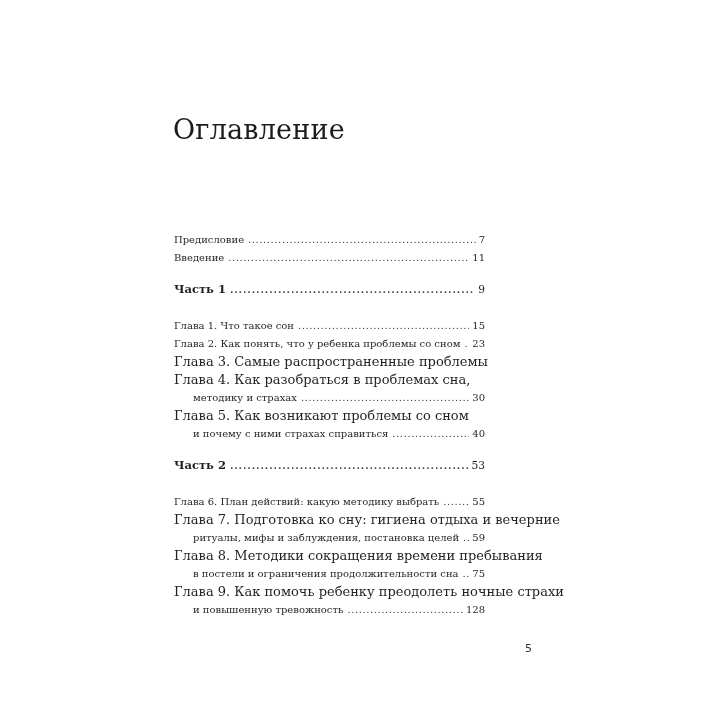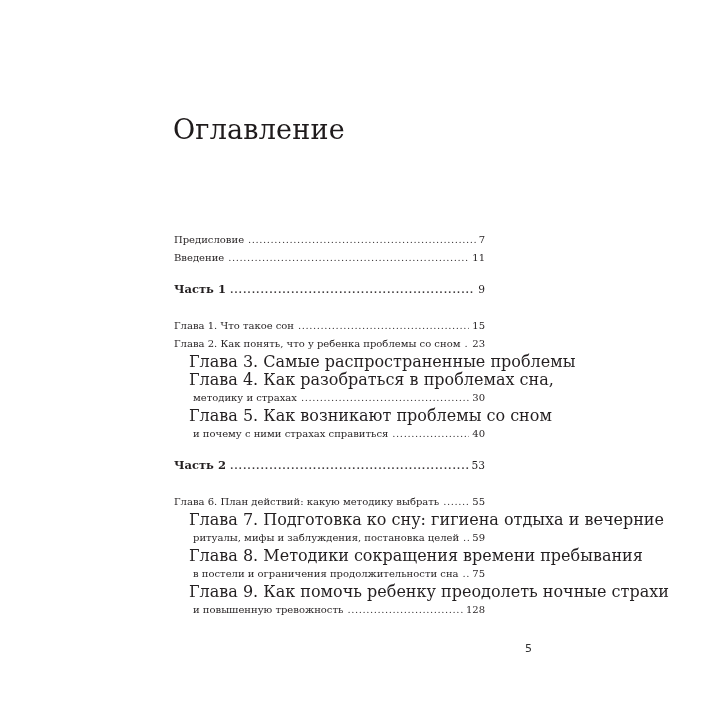--- a/index.html
+++ b/index.html
@@ -23,21 +23,21 @@
       color: #3a3637; font-size: 10px;
     }
     .row .dots::before {
       content: ". . . . . . . . . . . . . . . . . . . . . . . . . . . . . . . . . . . . . . . . . . . . . . . . . . . . . . . . . . . . . . . . . . . . . . . . . . . . . . . . . . . . . . . . . . . .";
       letter-spacing: -1.3px; word-spacing: 0px;
     }
     .row .page { flex: 0 0 auto; text-align: right; }
     .row.cont { padding-left: 19px; }
     .row.part { font-weight: bold; font-size: 11.5px; }
     .row.part .page { font-weight: normal; font-size: 10.6px; }
-    .line-only { font-size: 16px; line-height: 18px; height: 18px; white-space: nowrap; margin-left: 15px; }
+    .line-only { font-size: 13px; line-height: 18px; height: 18px; white-space: nowrap; }
     .gap-s { height: 13px; }
     .gap-m { height: 19px; }
     .folio {
       position: absolute; left: 525px; top: 642px; font-family: "DejaVu Sans", sans-serif;
       font-size: 11px; color: #333;
     }
   </style>
 </head>
 <body>
 

